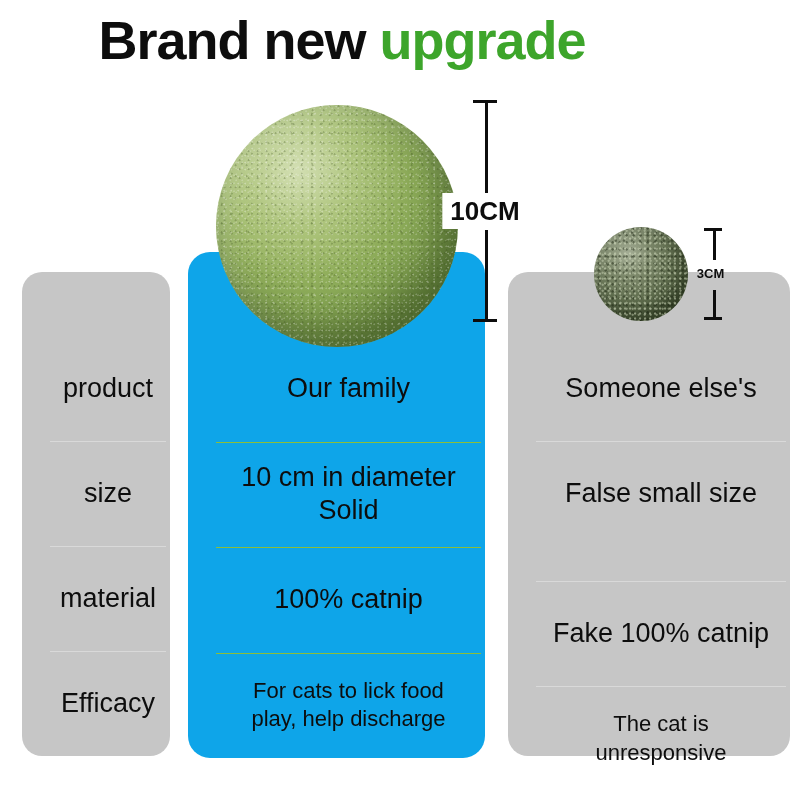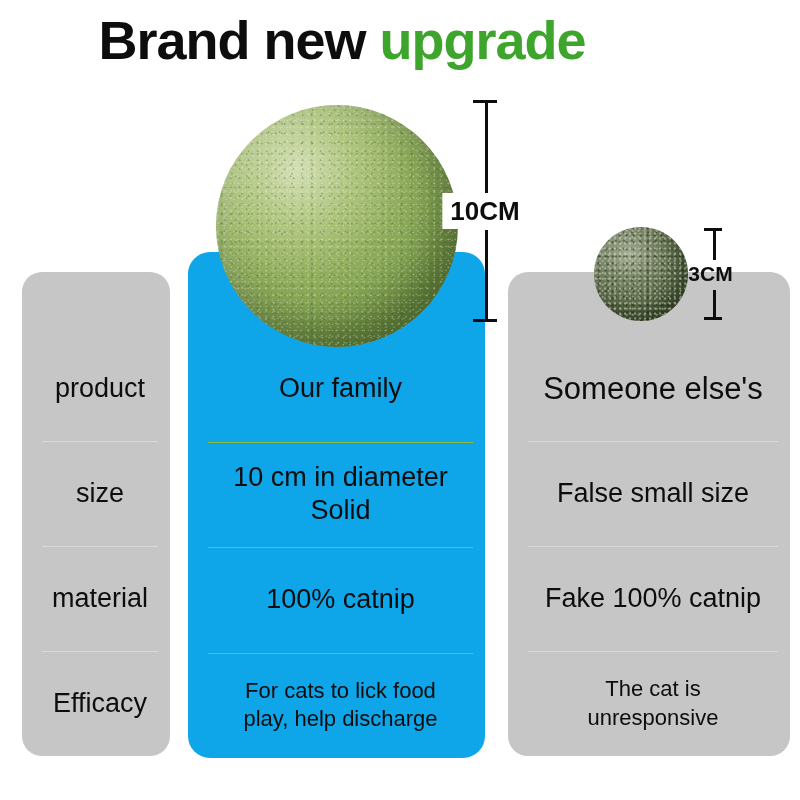--- a/index.html
+++ b/index.html
@@ -66,21 +66,21 @@
     top: 272px;
     width: 282px;
     height: 484px;
     background: #c6c6c6;
     border-radius: 20px;
   }
 
   
   .rows {
     position: absolute;
-    left: 0;
+    left: 8px;
     width: 100%;
     box-sizing: border-box;
     padding-left: 8px;
   }
   .card-left .rows  { top: 64px;  height: 420px; }
   .card-mid .rows   { top: 84px;  height: 422px; }
   .card-right .rows { top: 64px;  height: 420px; }
 
   .row {
     position: relative;
@@ -114,23 +114,23 @@
   .card-mid .row   { height: 105.5px; }
 
   
   .card-left .row  { font-size: 27px; font-weight: 400; }
 
   .card-mid .r-product  { font-size: 27px; }
   .card-mid .r-size     { font-size: 27px; line-height: 1.22; }
   .card-mid .r-material { font-size: 27px; }
   .card-mid .r-efficacy { font-size: 22px; line-height: 1.28; }
 
-  .card-right .r-product  { font-size: 31px; text-align: center; }
+  .card-right .r-product  { font-size: 27px; text-align: center; }
   .card-right .r-size     { font-size: 27px; line-height: 1.22; }
-  .card-right .r-material { font-size: 27px; }
+  .card-right .r-material { font-size: 27px; margin-top: 35px; }
   .card-right .r-efficacy { font-size: 22px; line-height: 1.28; }
 
   .row .txt { display: block; }
 
   
   .ball-big {
     position: absolute;
     left: 216px;
     top: 105px;
     width: 242px;
@@ -231,21 +231,21 @@
   .dim-3 {
     left: 682px;
     top: 228px;
     width: 62px;
     height: 92px;
   }
   .dim-3 .cap-top    { top: 0px;  width: 18px; }
   .dim-3 .cap-bottom { top: 89px; width: 18px; }
   .dim-3 .seg-top    { top: 0px;  height: 32px; }
   .dim-3 .seg-bottom { top: 62px; height: 30px; }
-  .dim-3 .dim-label  { top: 30px; font-size: 21px; line-height: 32px; }
+  .dim-3 .dim-label  { top: 30px; font-size: 13px; line-height: 32px; }
   .dim-3 .dim-label  { left: 46%; }
 </style>
 </head>
 <body>
 
 <div id="stage">
 
   <div class="title">
     <span class="t-black">Brand new </span><span class="t-green">upgrade</span>
   </div>

